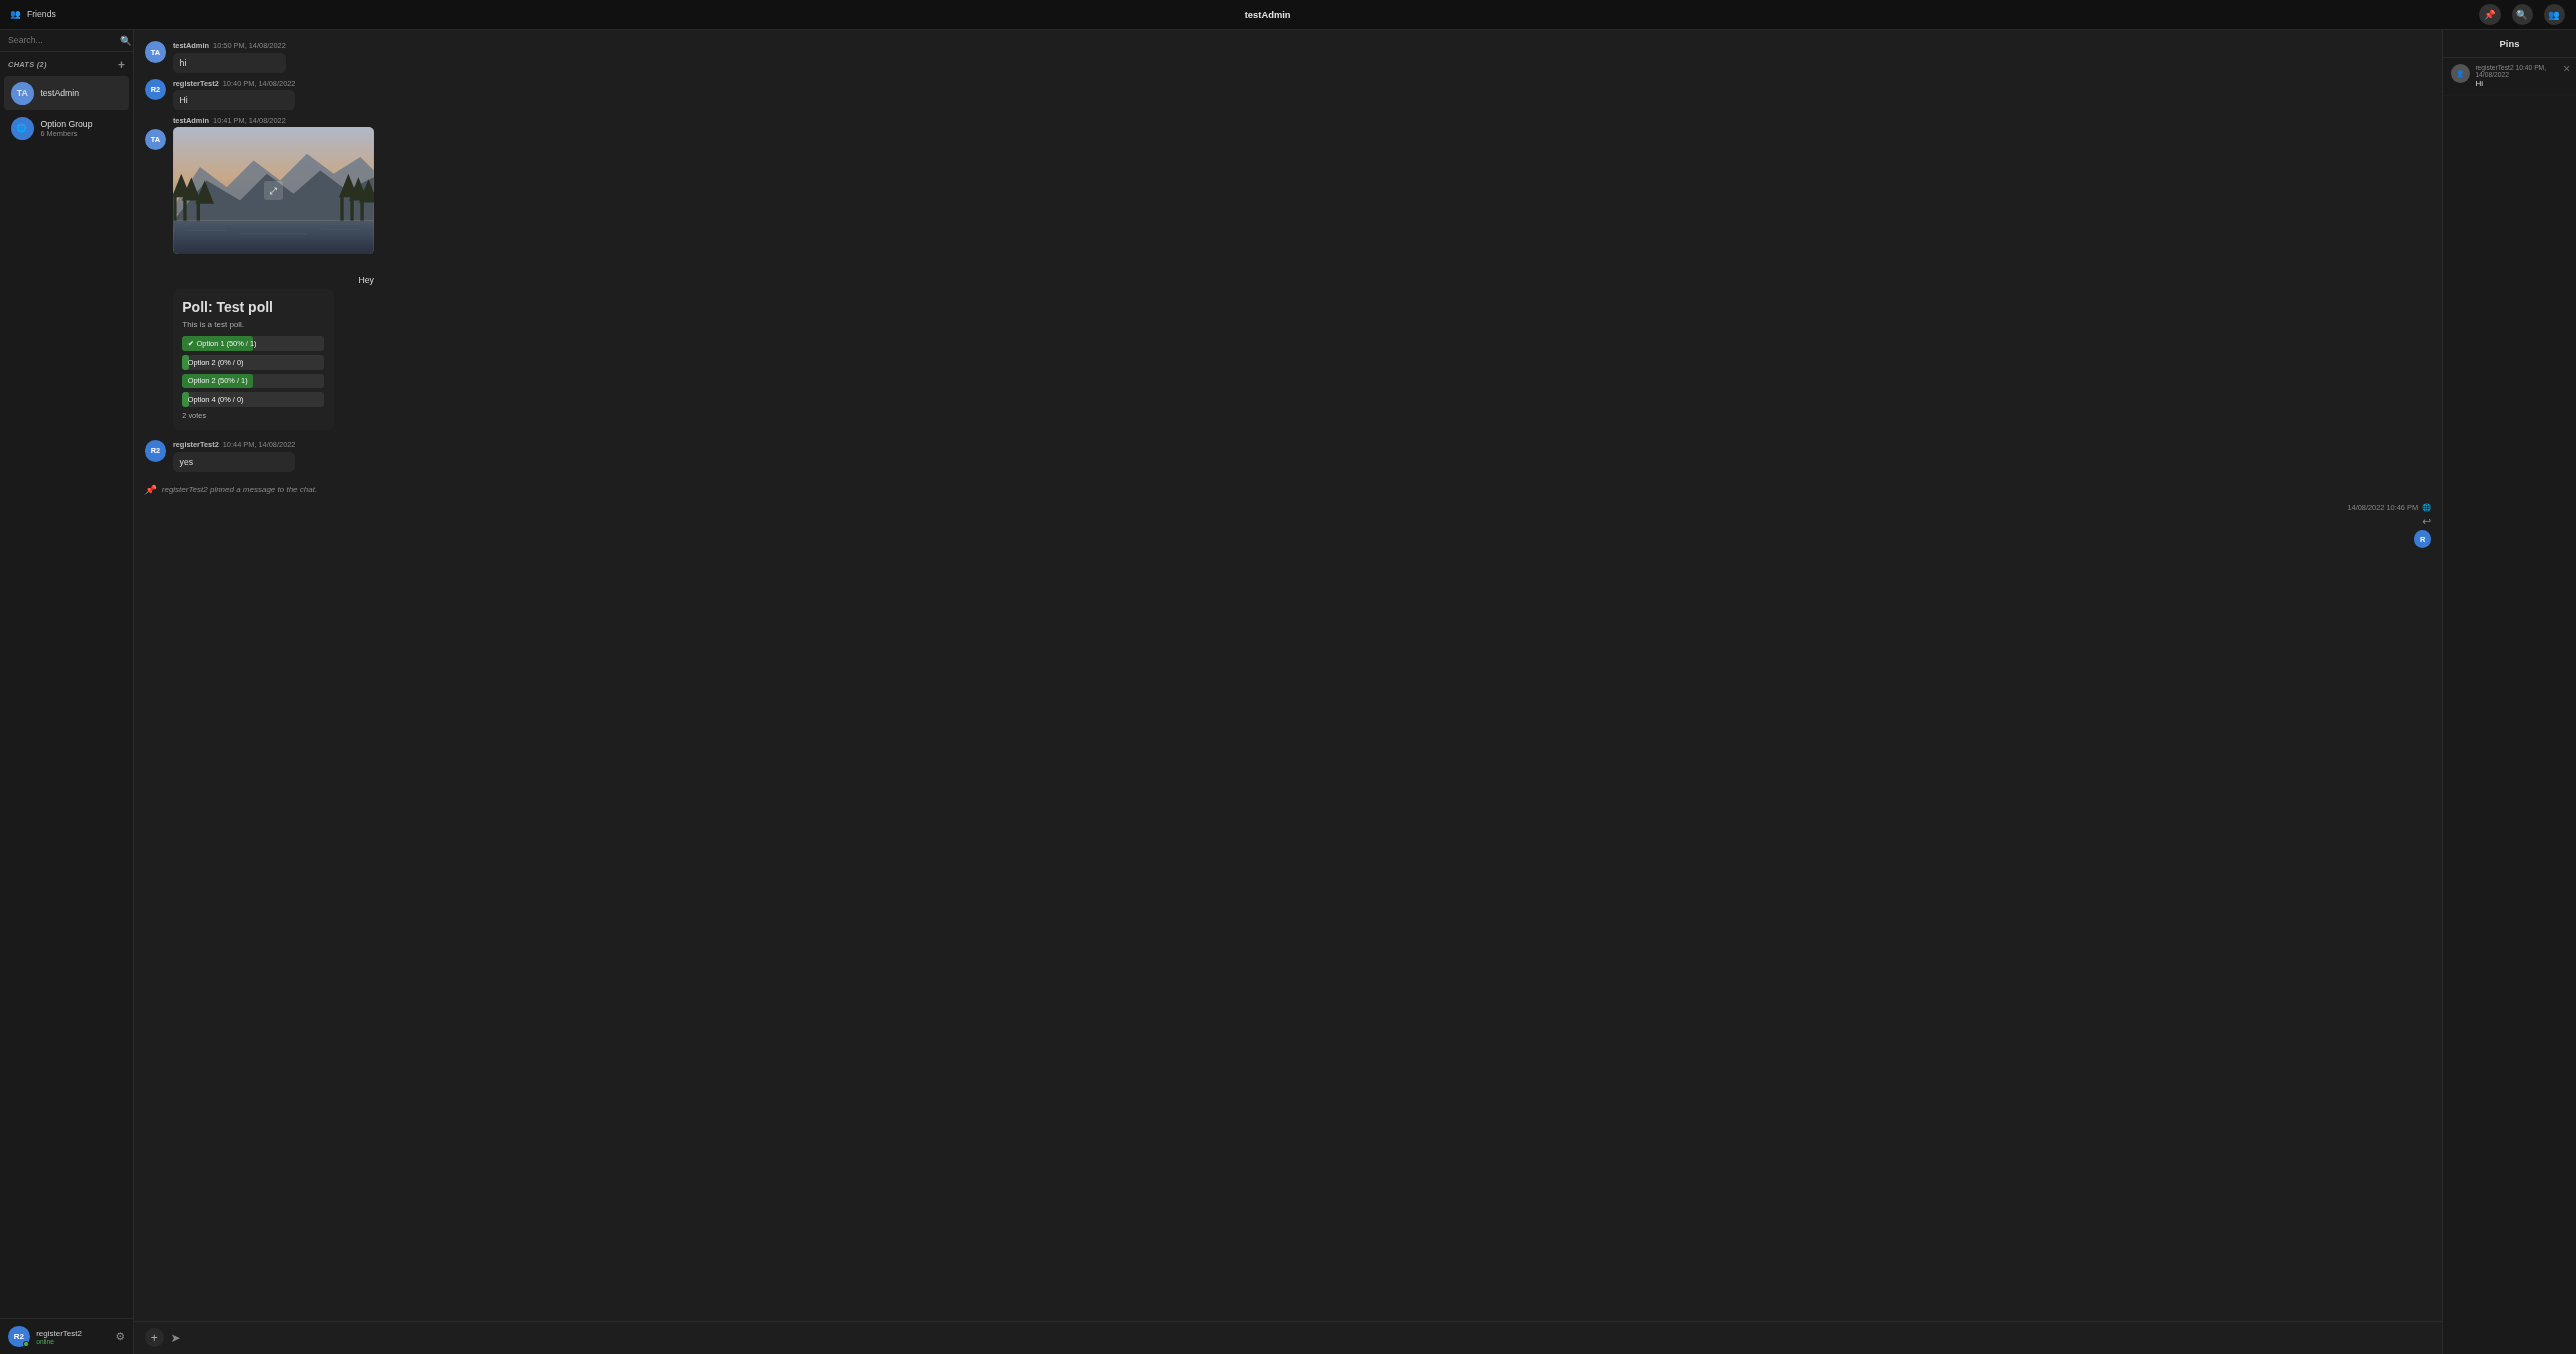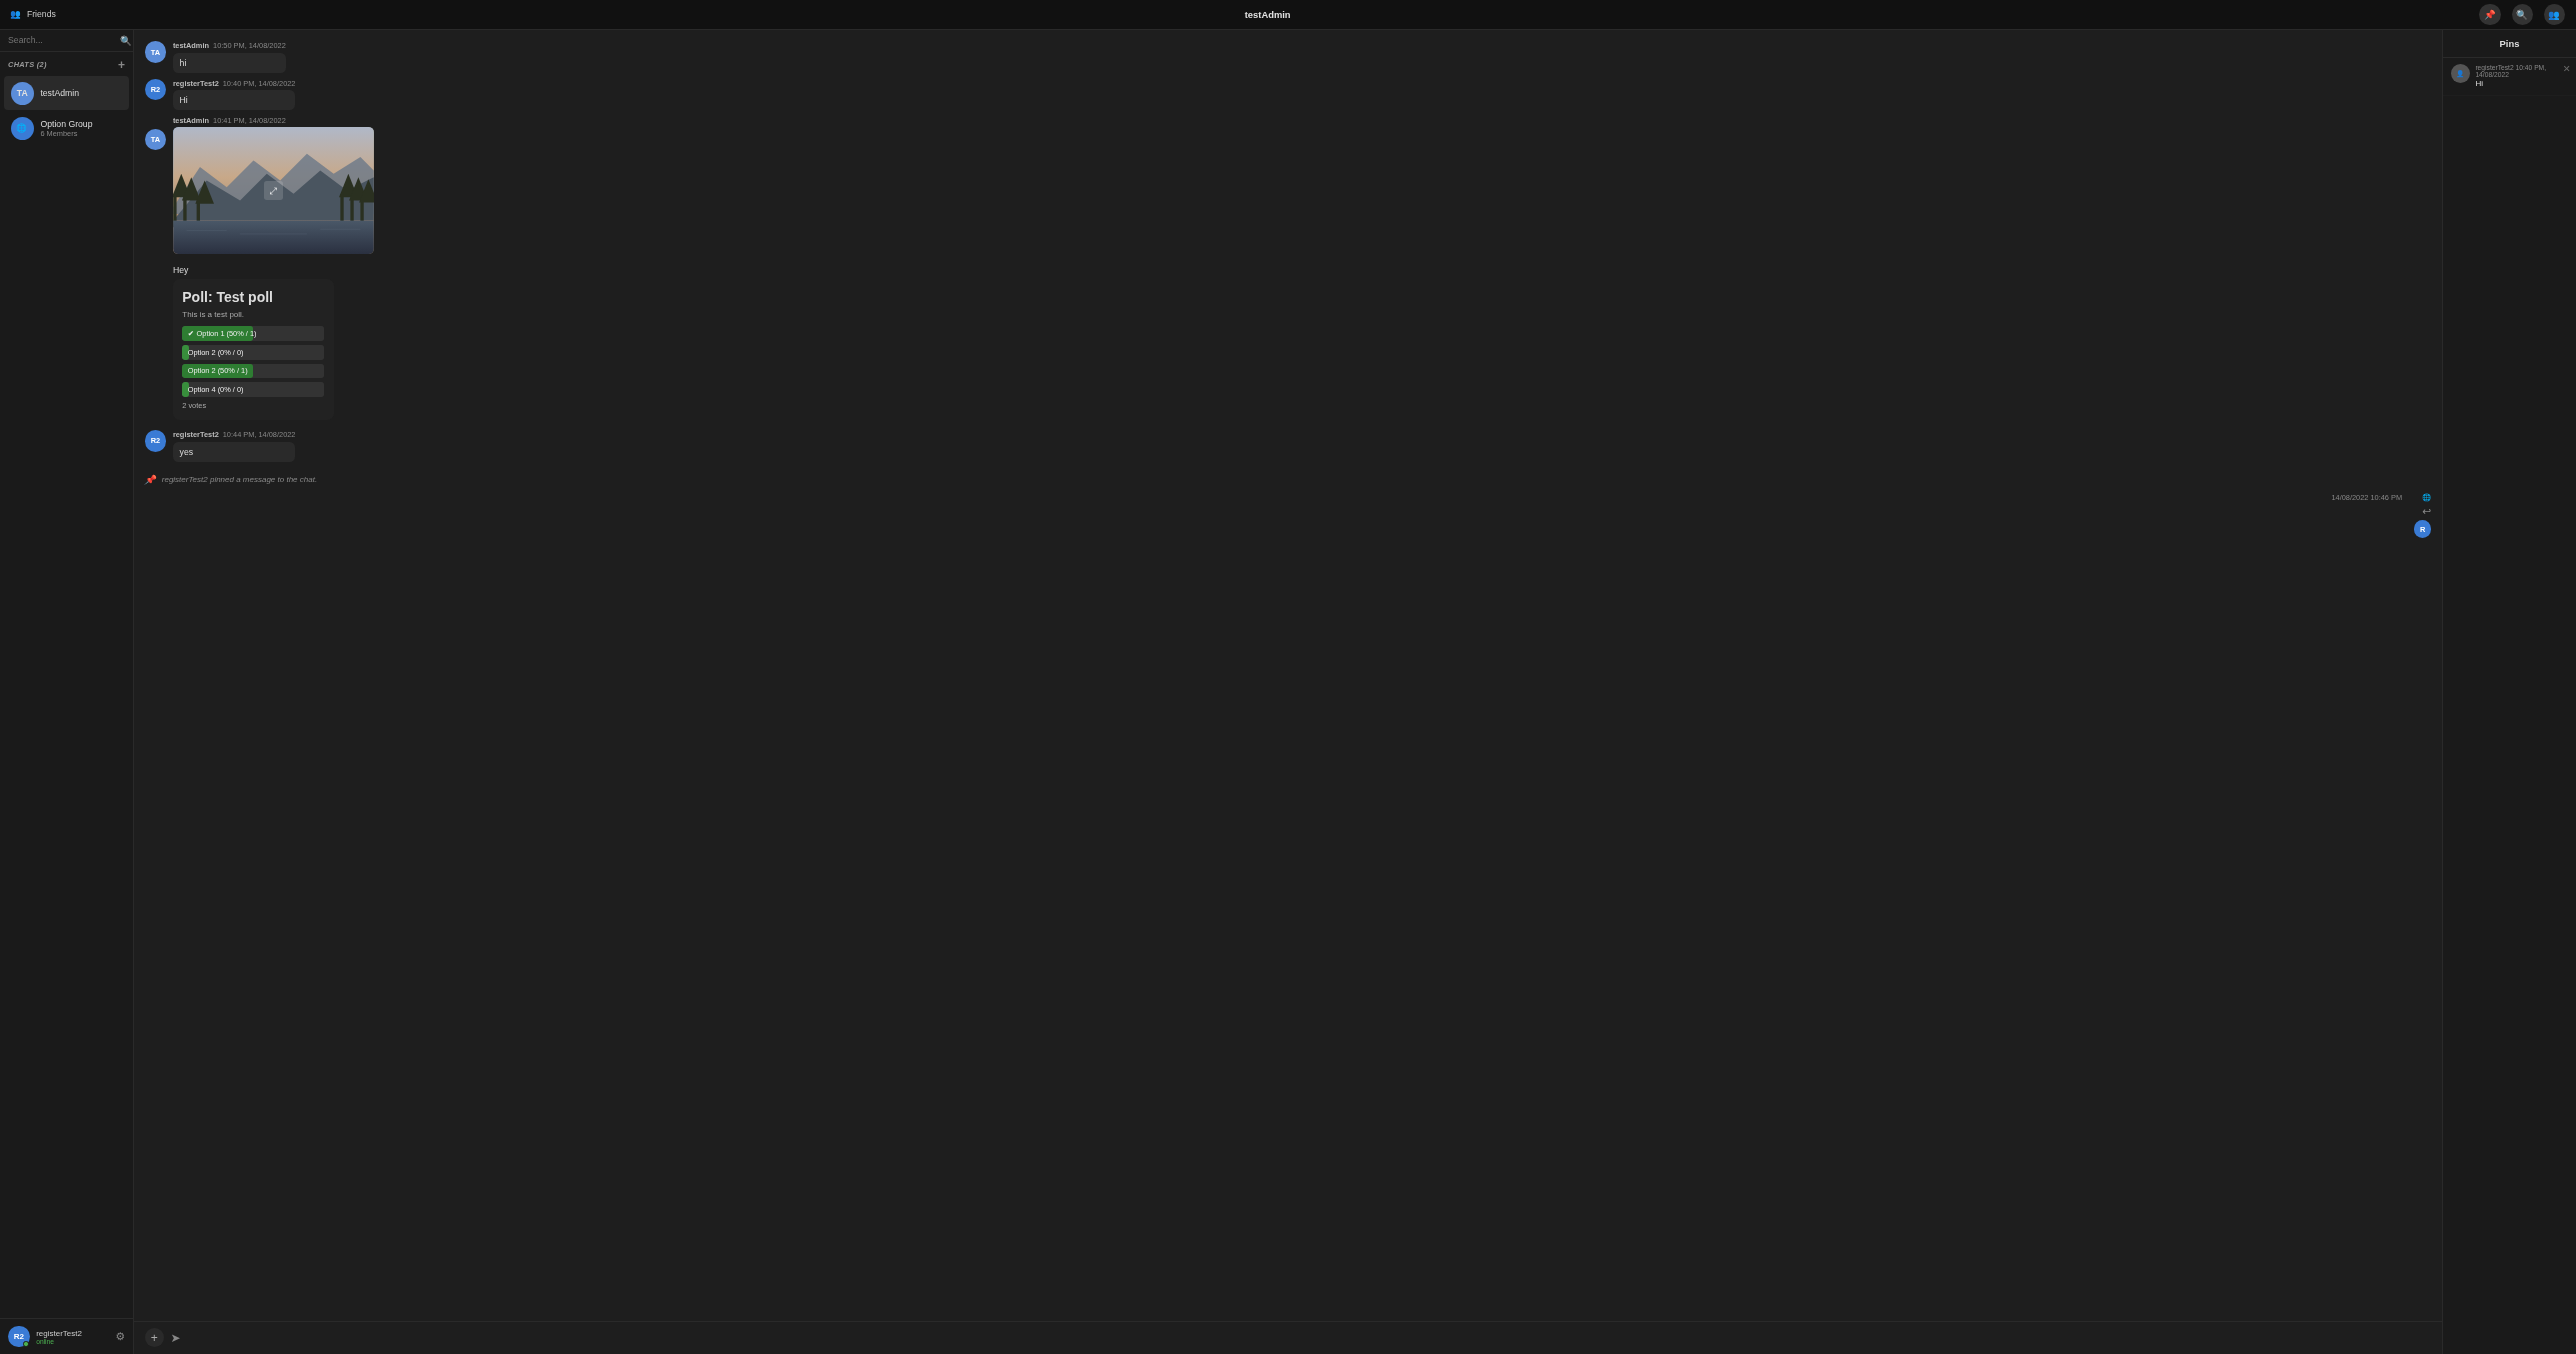--- a/index.html
+++ b/index.html
@@ -221,21 +221,21 @@
       align-items: center;
       justify-content: center;
     }
     .expand-icon {
       width: 19px; height: 19px;
       background: rgba(255,255,255,0.15);
       border-radius: 2.7px;
       display: flex; align-items: center; justify-content: center;
       font-size: 9.4px; color: white;
     }
-    .msg-text-below { font-size: 8.7px; color: #ddd; margin-top: 10px; }
+    .msg-text-below { font-size: 8.7px; color: #ddd; margin-top: 20px; text-align: right; }
 
     
     .poll-card {
       background: #222;
       border-radius: 6.7px;
       padding: 9.4px;
       width: 161px;
       margin-top: 2.7px;
     }
     .poll-title { font-weight: 700; font-size: 14px; color: #ddd; margin-bottom: 5.4px; }
@@ -281,21 +281,21 @@
     .system-pin-icon { color: #888; font-size: 9.4px; }
 
     
     .own-message-area {
       display: flex;
       flex-direction: column;
       align-items: flex-end;
       gap: 2.7px;
       padding: 2.7px 0;
     }
-    .own-meta { font-size: 7.4px; color: #888; display: flex; gap: 20px; align-items: center; margin-left: 43px; }
+    .own-meta { font-size: 7.4px; color: #888; display: flex; gap: 4px; align-items: center; margin-left: 43px; }
     .own-reaction-row { display: flex; align-items: center; gap: 4px; }
     .reaction-badge {
       width: 17.4px; height: 17.4px;
       border-radius: 50%;
       background: #3a7bd5;
       display: flex; align-items: center; justify-content: center;
       font-size: 7.4px; color: white; font-weight: 700;
     }
     .reply-icon { color: #888; font-size: 10.7px; cursor: pointer; }
 

